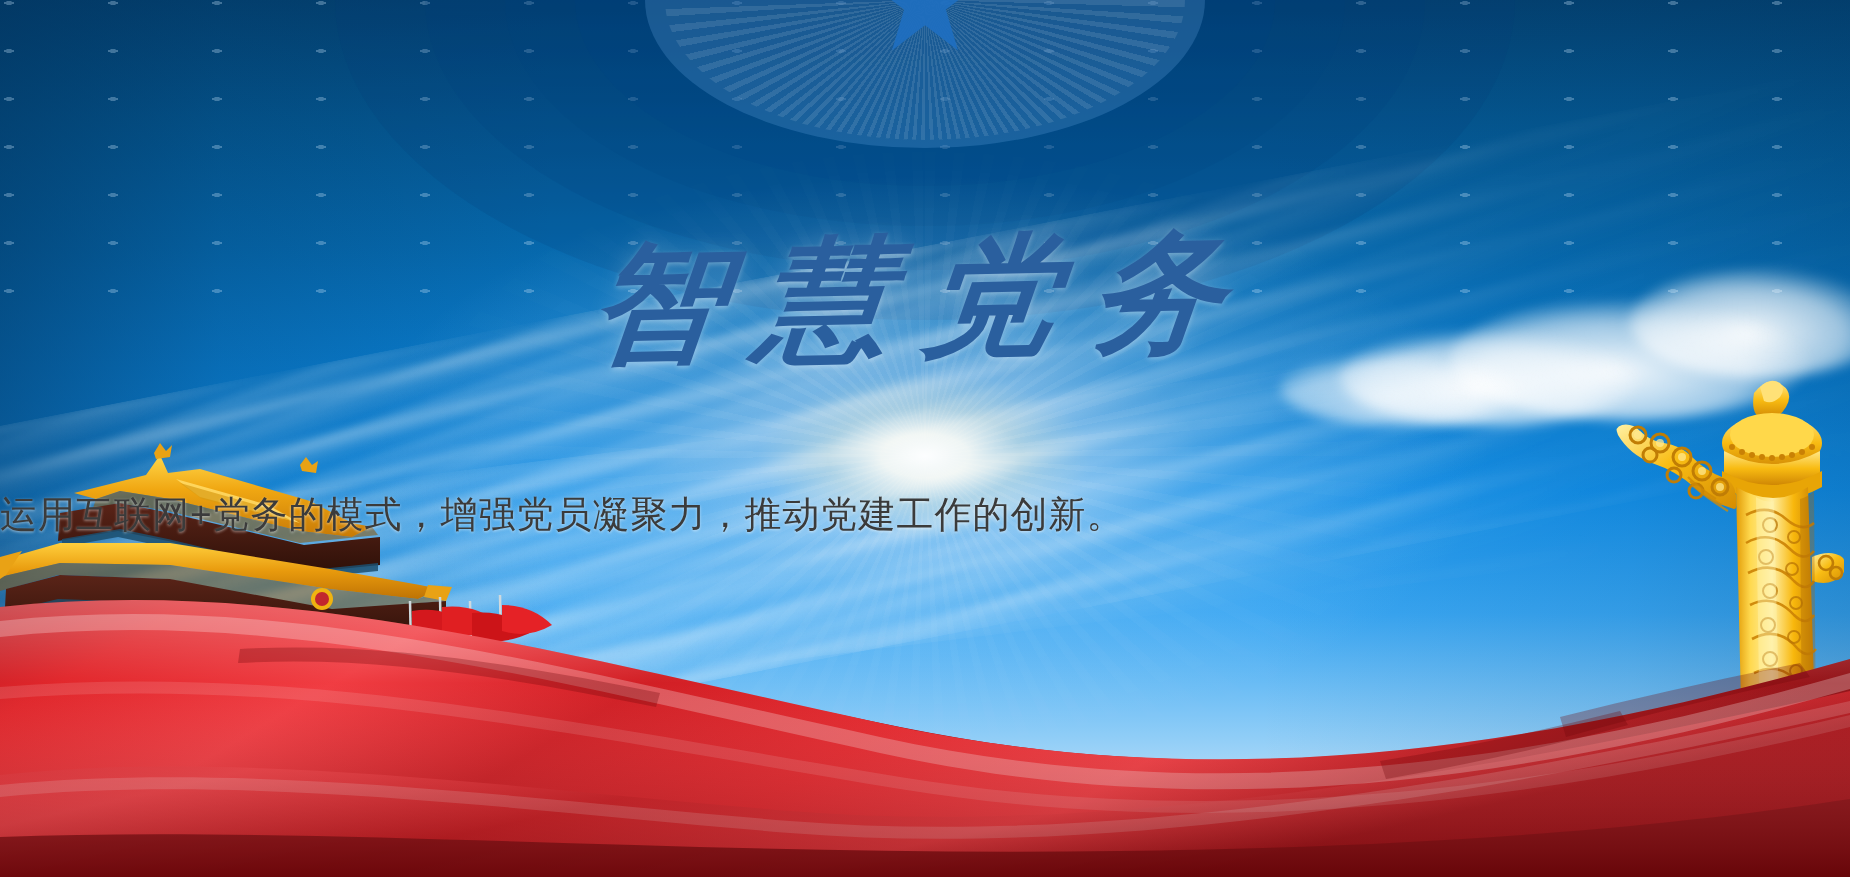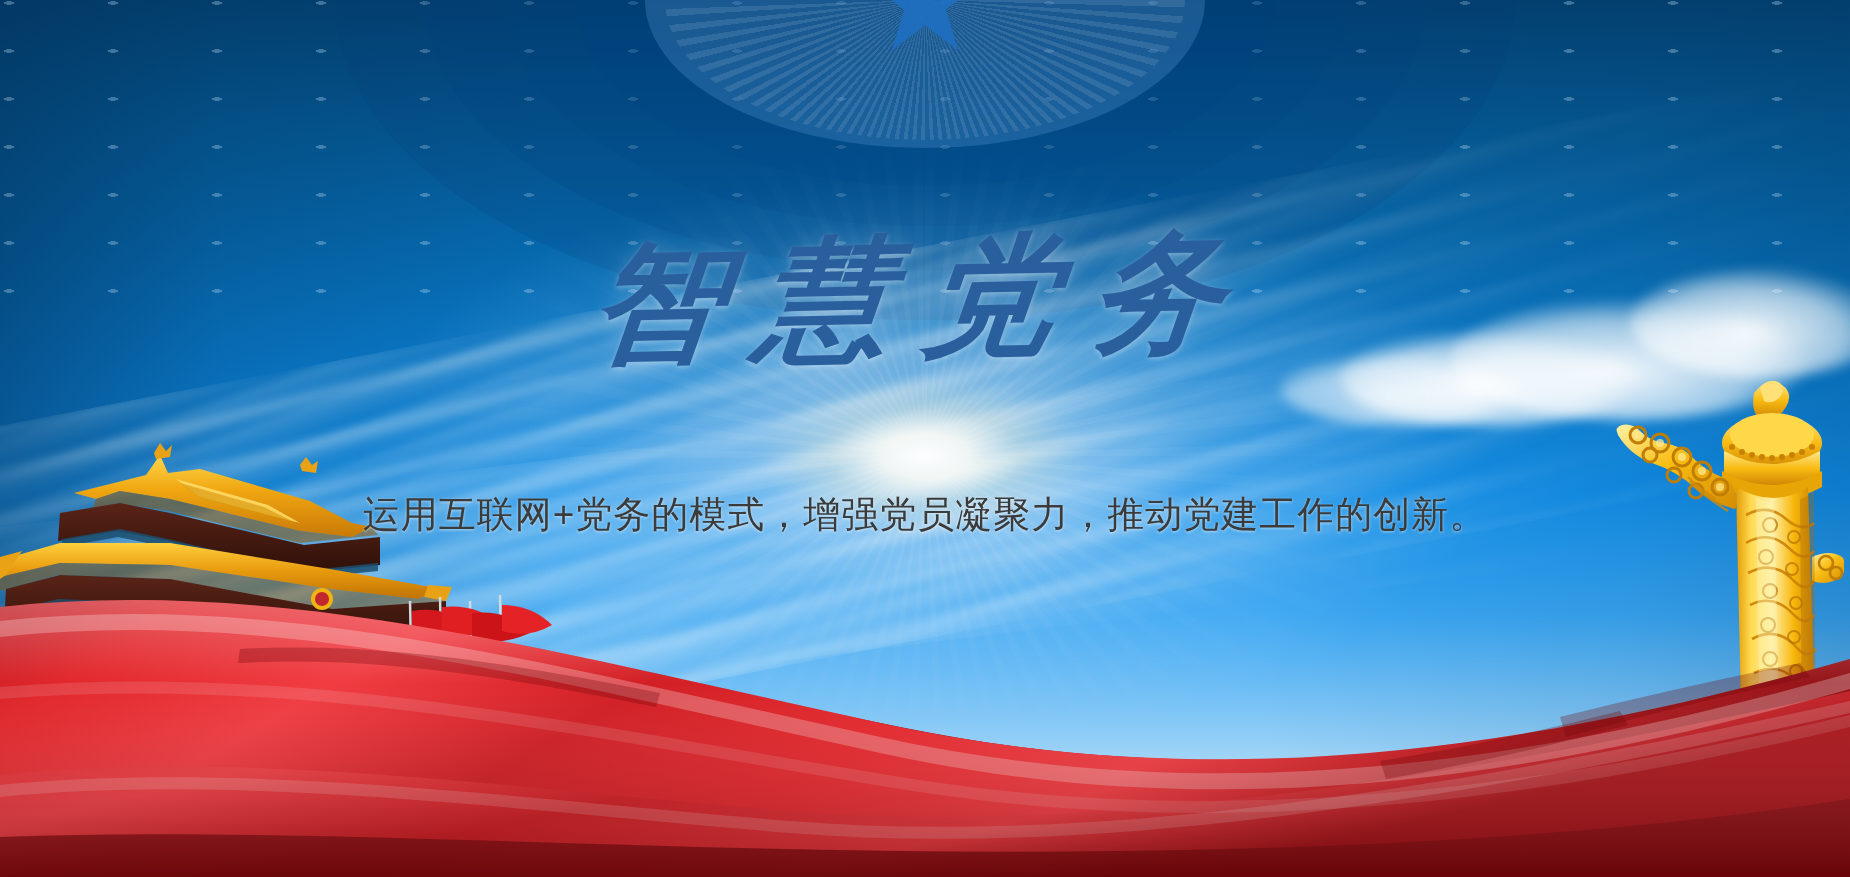--- a/index.html
+++ b/index.html
@@ -165,21 +165,21 @@
     font-weight:700;
     font-style:italic;
     letter-spacing:34px;
     color:#2a5f9e;
     text-shadow:0 2px 5px rgba(255,255,255,.30), 0 0 24px rgba(255,255,255,.18);
     transform:skewX(-7deg) rotate(-1.2deg);
     white-space:nowrap;
   }
   .subtitle-wrap {
     position:absolute; left:0; right:0; top:492px;
-    text-align:center;
+    text-align:left;
     z-index:30;
   }
   .subtitle {
     display:inline-block;
     font-size:37px;
     line-height:1.25;
     color:#3b3b3b;
     letter-spacing:1px;
     white-space:nowrap;
     text-shadow:0 1px 3px rgba(255,255,255,.55);

